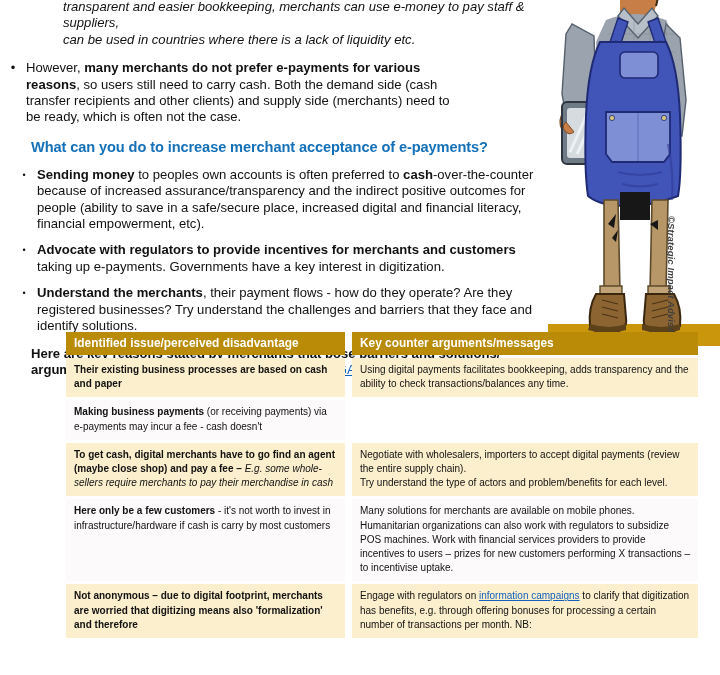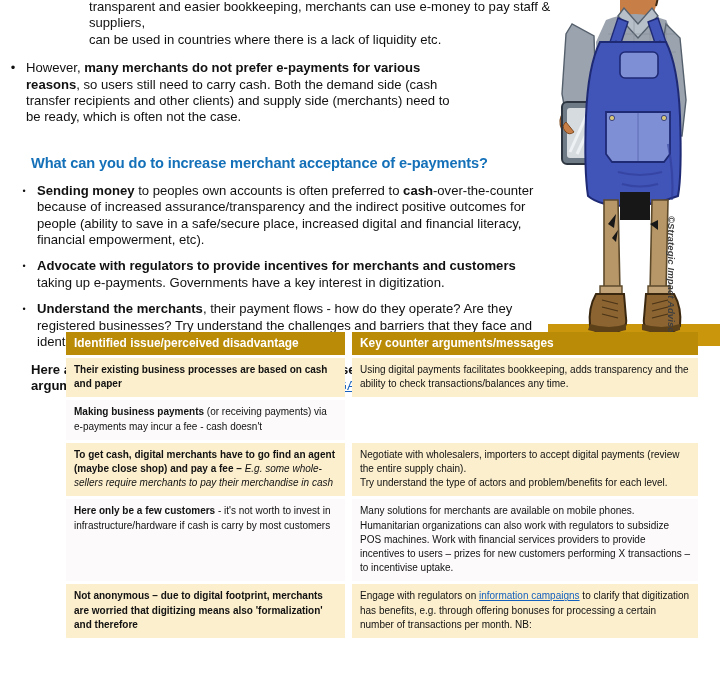--- a/index.html
+++ b/index.html
@@ -195,33 +195,33 @@
       <g stroke="#4a3416" stroke-width="1.2" fill="none">
         <path d="M54,306 l16,4 M54,313 l16,4 M54,320 l16,4"></path>
         <path d="M104,310 l16,-4 M104,317 l16,-4 M104,324 l16,-4"></path>
       </g>
     </svg>
   </div>
   <div id="copyright">©Strategic Impact Advisors</div>
 
   <div id="body-text">
 
-    <div class="para" style="margin-left:89px; margin-top:-1px;">
+    <div class="para" style="margin-left:63px; margin-top:-1px;font-style:italic;">
       <div>transparent and easier bookkeeping, merchants can use e-money to pay staff &amp; suppliers,</div>
       <div>can be used in countries where there is a lack of liquidity etc.</div>
     </div>
 
     <div class="para bullet-row" style="margin-top:12px;">
       <div class="bullet-dot">•</div>
       <div class="bullet-body" style="padding-right:106px;">
         <span>However, </span><b>many merchants do not prefer e-payments for various reasons</b><span>, so users still need to carry cash. Both the demand side (cash transfer recipients and other clients) and supply side (merchants) need to be ready, which is often not the case.</span>
       </div>
     </div>
 
-    <div class="blue-heading" style="margin-left:31px; margin-top:29px;">What can you do to increase merchant acceptance of e-payments?</div>
+    <div class="blue-heading" style="margin-left:31px; margin-top:13px;">What can you do to increase merchant acceptance of e-payments?</div>
 
     <div class="para bullet-row" style="margin-top:12px;">
       <div class="bullet-sq" style="margin-left:11px;">•</div>
       <div class="bullet-body" style="padding-right:12px;">
         <b>Sending money</b><span> to peoples own accounts is often preferred to </span><b>cash</b><span>-over-the-counter because of increased assurance/transparency and the indirect positive outcomes for people (ability to save in a safe/secure place, increased digital and financial literacy, financial empowerment, etc).</span>
       </div>
     </div>
 
     <div class="para bullet-row" style="margin-top:10px;">
       <div class="bullet-sq" style="margin-left:11px;">•</div>

